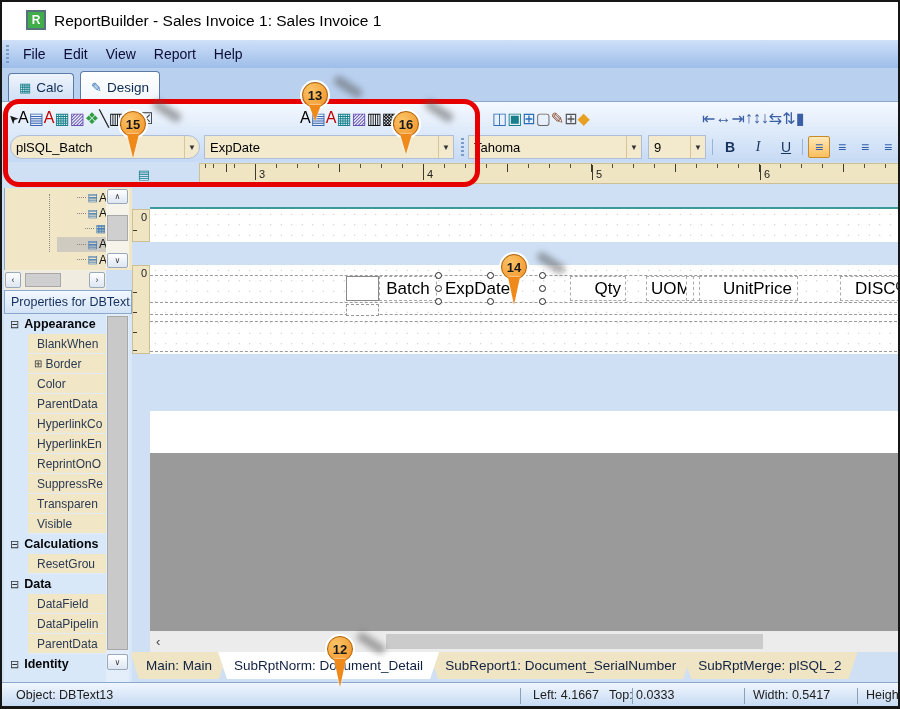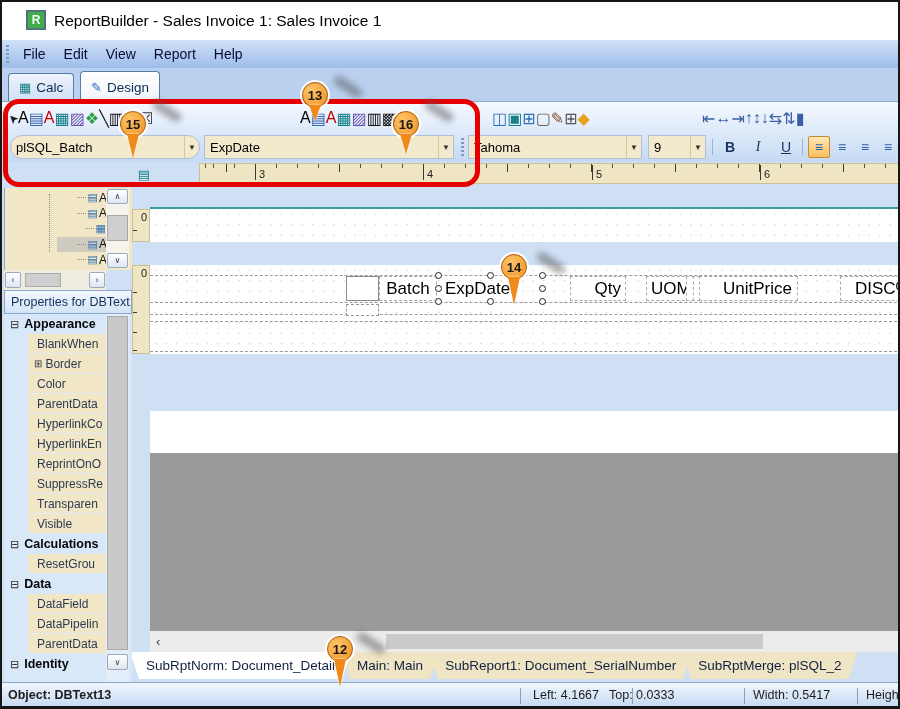--- a/index.html
+++ b/index.html
@@ -452,36 +452,36 @@
 
   <div class="white-strip" data-name="sub-band-area"></div>
   <div class="gray-block" data-name="canvas-gray-area"></div>
   <div class="dscroll" data-name="design-horizontal-scrollbar">
     <div class="lb" data-name="scroll-left-icon">‹</div>
     <div class="thumb" data-name="scrollbar-thumb"></div>
   </div>
 
   <div class="pdn sbtn" data-name="scroll-down-icon">∨</div>
   <div class="btabs" data-name="report-page-tabs">
-    <div class="btab" data-name="tab-subrptnorm" data-sel="true">
+    <div class="btab" data-name="tab-main">
+        <span data-name="tab-label">Main: Main</span>
+      </div>
+      <div class="btab" data-name="tab-subrptnorm" data-sel="true">
         <span data-name="tab-label">SubRptNorm: Document_Detail</span>
-      </div>
-      <div class="btab" data-name="tab-main">
-        <span data-name="tab-label">Main: Main</span>
       </div>
       <div class="btab" data-name="tab-subreport1">
         <span data-name="tab-label">SubReport1: Document_SerialNumber</span>
       </div>
       <div class="btab" data-name="tab-subrptmerge">
         <span data-name="tab-label">SubRptMerge: plSQL_2</span>
       </div>
   </div>
 
   <div class="statusbar" data-name="status-bar">
-    <span class="st" style="left:6px;font-weight:bold;" data-name="status-object">Object: DBText13</span>
+    <span class="st" style="left:14px;" data-name="status-object">Object: DBText13</span>
     <span class="ssep" style="left:518px;" data-name="separator"></span>
     <span class="st" style="left:531px;" data-name="status-left">Left: 4.1667</span>
     <span class="ssep" style="left:630px;" data-name="separator"></span>
     <span class="st" style="left:607px;" data-name="status-top">Top: 0.0333</span>
     <span class="ssep" style="left:742px;" data-name="separator"></span>
     <span class="st" style="left:751px;" data-name="status-width">Width: 0.5417</span>
     <span class="ssep" style="left:855px;" data-name="separator"></span>
     <span class="st" style="left:864px;" data-name="status-height">Height</span>
   </div>
 

